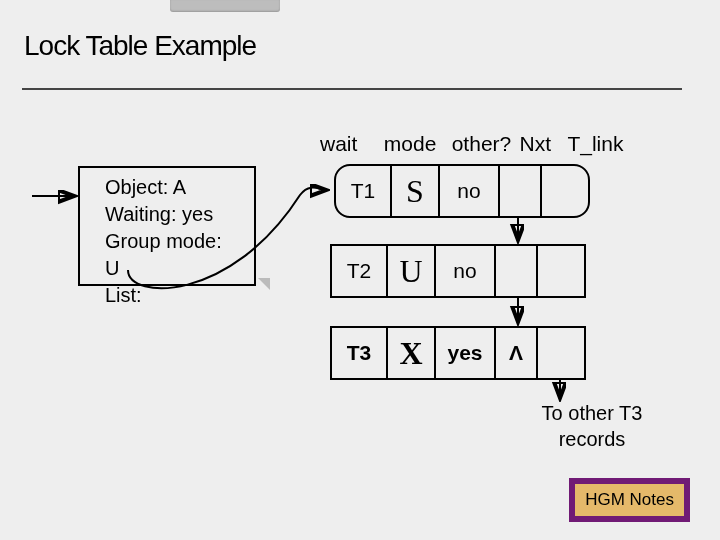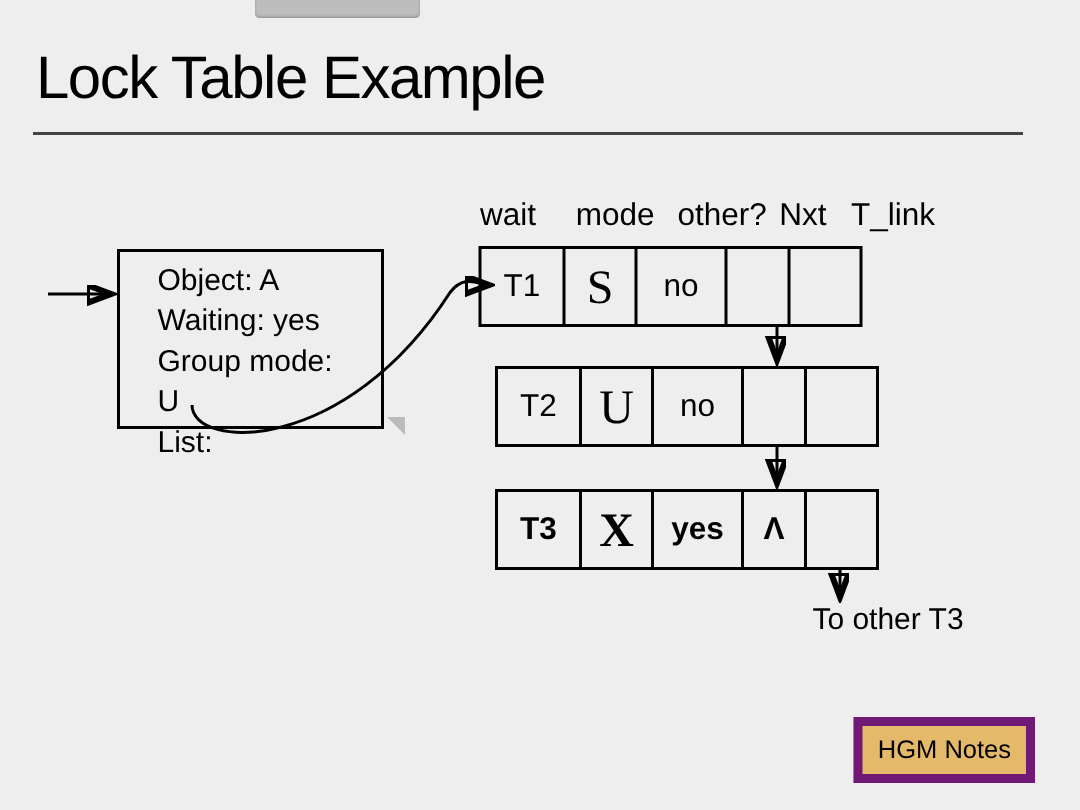--- a/index.html
+++ b/index.html
@@ -18,21 +18,21 @@
     width: 110px;
     height: 12px;
     background: #bdbdbd;
     border-radius: 0 0 3px 3px;
     box-shadow: inset 0 -1px 2px rgba(0,0,0,0.2);
   }
   .title {
     position: absolute;
     left: 24px;
     top: 30px;
-    font-size: 40px;
+    font-size: 28px;
     letter-spacing: -1px;
     color: #000;
   }
   .title-underline {
     position: absolute;
     left: 22px;
     top: 88px;
     width: 660px;
     height: 2px;
     background: #444;
@@ -90,21 +90,21 @@
     box-sizing: border-box;
     font-size: 21px;
   }
   .rec .cell:last-child { border-right: none; }
   .rec .c-tran  { width: 56px; }
   .rec .c-mode  { width: 48px; font-size: 32px; font-family: Georgia, serif; }
   .rec .c-wait  { width: 60px; }
   .rec .c-nxt   { width: 42px; }
   .rec .c-tlink { width: 46px; }
 
-  .row1 { left: 319px; top: 164px; }
+  .row1 { left: 334px; top: 164px; border-radius: 16px; }
   .row2 { left: 330px; top: 244px; }
   .row3 { left: 330px; top: 326px; font-weight: bold; }
 
   .note {
     position: absolute;
     left: 502px;
     top: 400px;
     font-size: 20px;
     text-align: center;
     line-height: 1.3;
@@ -186,17 +186,18 @@
   <path d="M128,270 C128,300 230,304 300,195 C310,182 320,190 326,190" marker-end="url(#ah)"></path>
 
   <line x1="518" y1="218" x2="518" y2="240" marker-end="url(#ah)"></line>
   <line x1="518" y1="298" x2="518" y2="322" marker-end="url(#ah)"></line>
 
   <line x1="560" y1="380" x2="560" y2="398" marker-end="url(#ah)"></line>
 </svg>
 
 <div class="note">
   <div>To other T3</div>
+  <div>records</div>
 </div>
 
 <div class="dogear" style="left:258px; top:278px; border-width:0 12px 12px 0; border-color:transparent #bbb transparent transparent;"></div>
 
 <div class="hgm">HGM Notes</div>
 
 </body></html>

